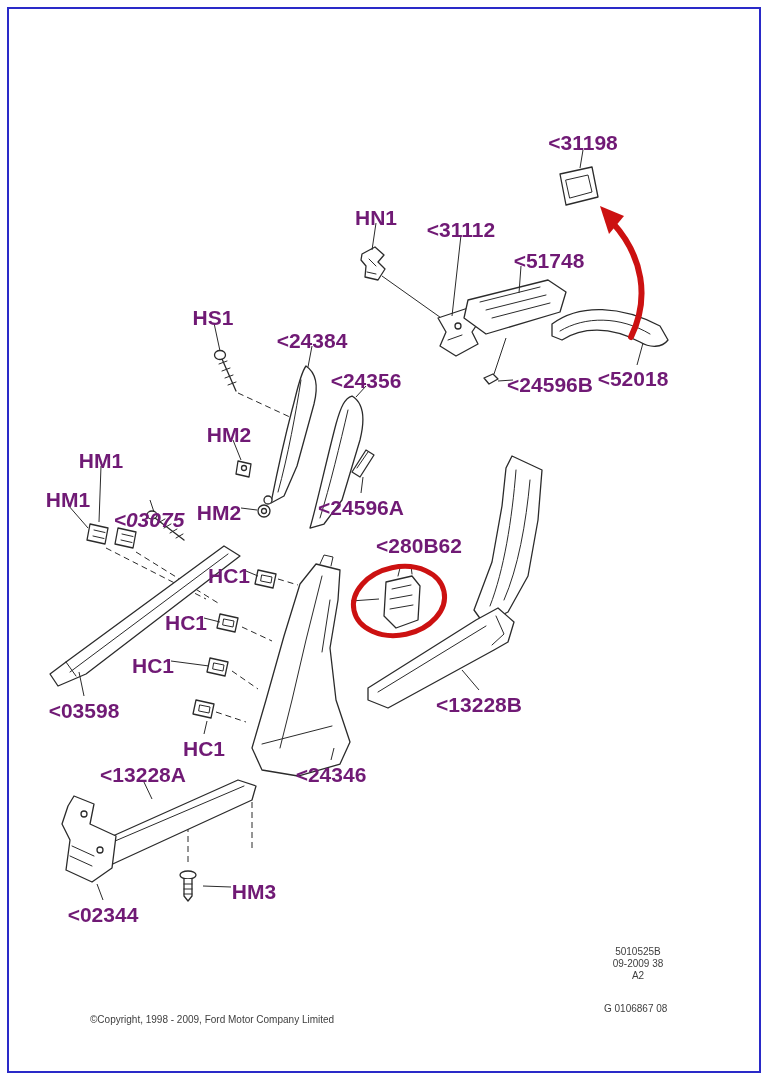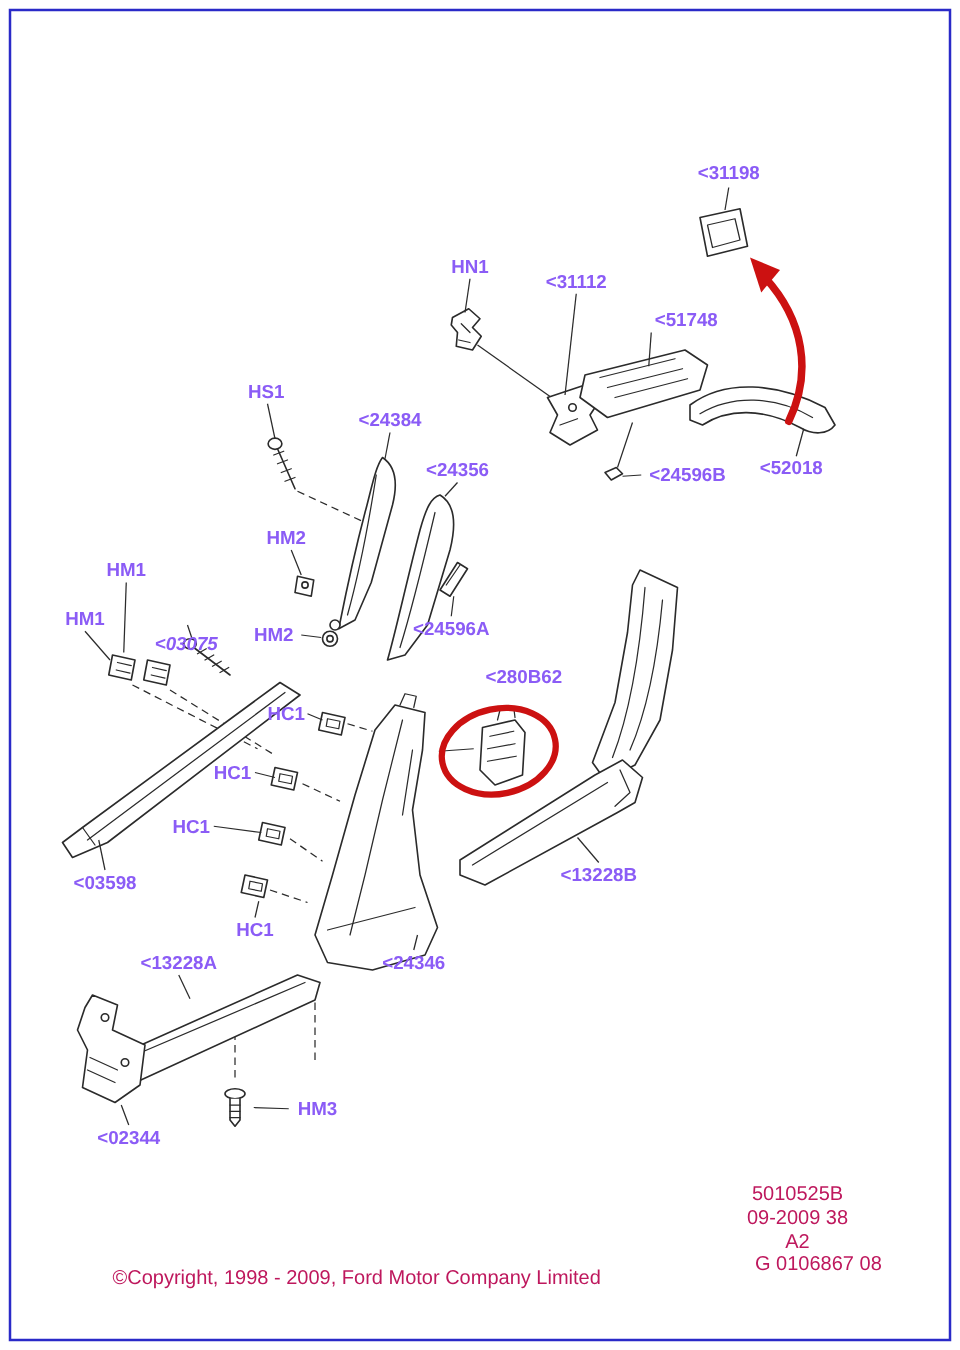--- a/index.html
+++ b/index.html
@@ -6,24 +6,24 @@
   html,body { width:768px; height:1080px; background:#ffffff; }
   body { font-family:"Liberation Sans", sans-serif; position:relative; overflow:hidden; }
   .page-frame {
     position:absolute; inset:7px;
     border:2px solid #2a2ac8;
     pointer-events:none;
   }
   .diagram-svg { position:absolute; left:0; top:0; width:768px; height:1080px; }
   .part-label {
     position:absolute; transform:translateX(-50%);
-    color:#8b5cf6; font-weight:bold; font-size:15px;
+    color:#701a75; font-weight:bold; font-size:21px;
     white-space:nowrap; line-height:1.1;
   }
-  .meta { position:absolute; color:#be185d; font-size:16px; white-space:nowrap; }
+  .meta { position:absolute; color:#404040; font-size:10px; white-space:nowrap; }
   .plate-block { text-align:center; width:120px; line-height:1.2; }
 </style>
 </head>
 <body>
 
 <div class="page-frame"></div>
 
 <svg class="diagram-svg" viewBox="0 0 768 1080" xmlns="http://www.w3.org/2000/svg">
 
   <g stroke="#2b2b2b" stroke-width="1" fill="none" stroke-dasharray="6 4">

